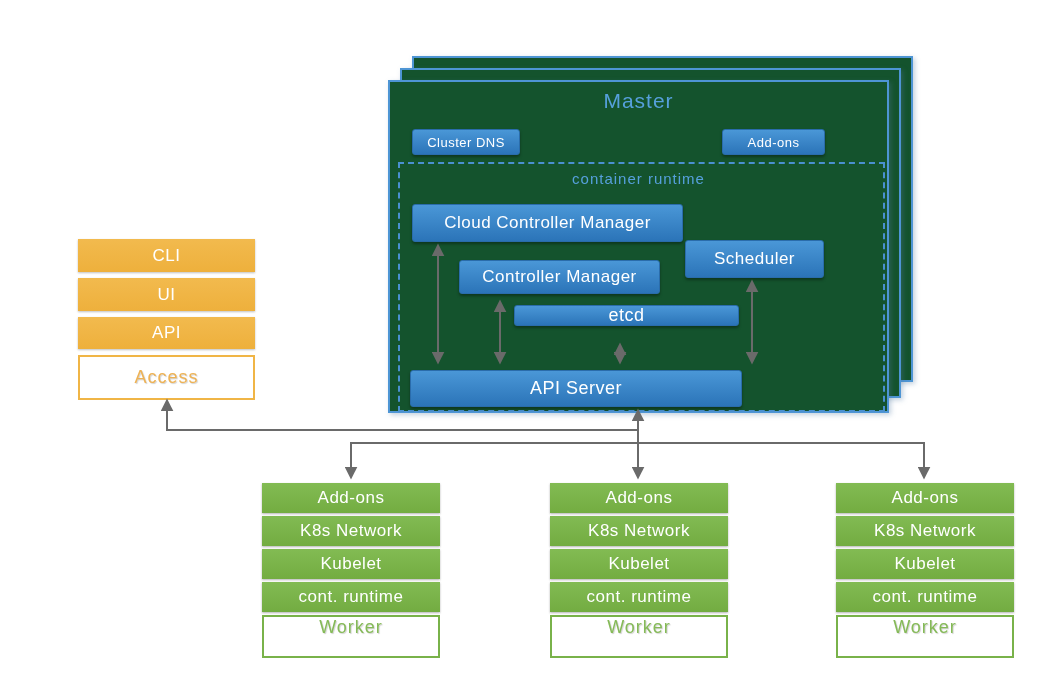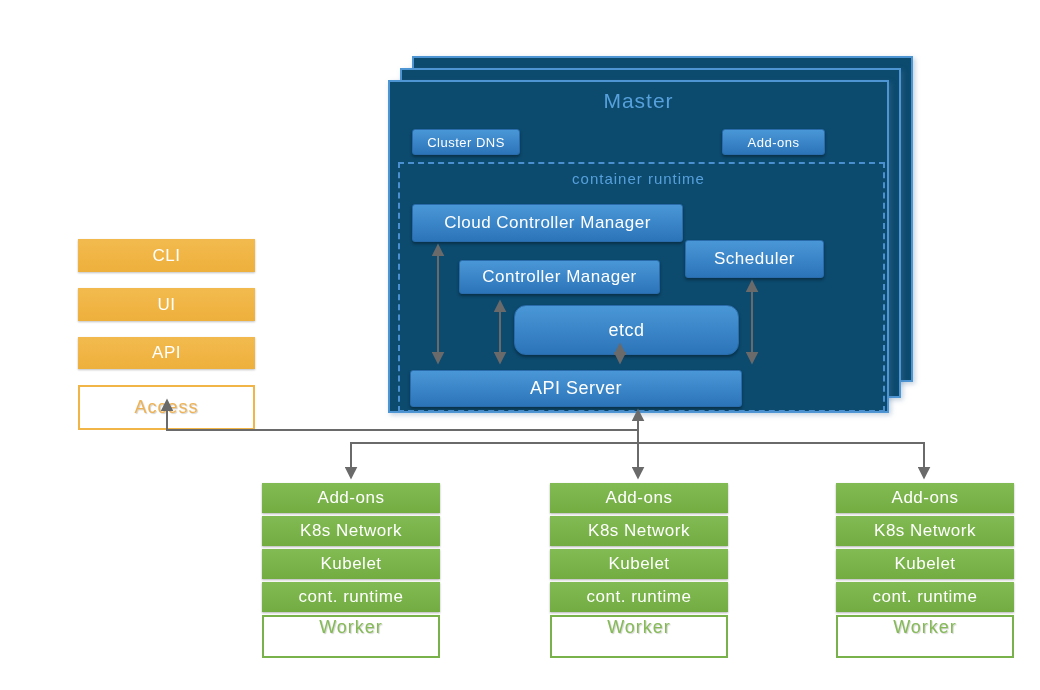--- a/index.html
+++ b/index.html
@@ -2,21 +2,21 @@
 <html><head>
 <meta charset="utf-8">
 <style>
   html,body{margin:0;padding:0;background:#ffffff;}
   #canvas{
     position:relative;width:1040px;height:690px;background:#ffffff;overflow:hidden;
     font-family:"Liberation Sans","DejaVu Sans",sans-serif;
   }
   
   .page{
-    position:absolute;background:#0c4a6e;border:2px solid #4e95d4;
+    position:absolute;background:#14532d;border:2px solid #4e95d4;
     box-shadow:2px 2px 5px rgba(80,120,160,0.35);box-sizing:border-box;
   }
   #page-back{left:412px;top:56px;width:501px;height:326px;z-index:1;}
   #page-mid{left:400px;top:68px;width:501px;height:330px;z-index:2;}
   #page-front{left:388px;top:80px;width:501px;height:333px;z-index:3;}
   #master-title{
     position:absolute;left:0;top:7px;width:100%;text-align:center;
     font-size:21px;letter-spacing:1px;color:#56a0dc;
   }
   #dashed-box{
@@ -33,26 +33,26 @@
     background:linear-gradient(#4a97d7,#2b74b8);
     border:1px solid #2a6cab;border-radius:3px;box-sizing:border-box;
     color:#ffffff;box-shadow:0 2px 3px rgba(0,0,0,0.35);
     font-size:17px;letter-spacing:0.5px;
   }
   #cluster-dns{left:22px;top:47px;width:108px;height:26px;font-size:13px;}
   #addons-btn{left:332px;top:47px;width:103px;height:26px;font-size:13px;}
   #ccm-box{left:22px;top:122px;width:271px;height:38px;}
   #cm-box{left:69px;top:178px;width:201px;height:34px;}
   #scheduler-box{left:295px;top:158px;width:139px;height:38px;}
-  #etcd-box{left:124px;top:223px;width:225px;height:50px;font-size:18px;border-radius:12px;}
+  #etcd-box{left:124px;top:223px;width:225px;height:21px;font-size:18px;}
   #api-box{left:20px;top:288px;width:332px;height:37px;font-size:18px;}
   
   #access-stack{
     position:absolute;left:78px;top:239px;width:177px;z-index:2;
-    display:flex;flex-direction:column;gap:16px;
+    display:flex;flex-direction:column;gap:6px;
   }
   .orangebox{
     height:33px;display:flex;align-items:center;justify-content:center;
     background:linear-gradient(#f2ba4e,#eeb03c);color:#ffffff;
     box-shadow:0 1px 2px rgba(0,0,0,0.25);font-size:17px;letter-spacing:0.5px;
     box-sizing:border-box;
   }
   .orangebox.short{height:32px;}
   #access-base{
     height:45px;display:flex;align-items:center;justify-content:center;

